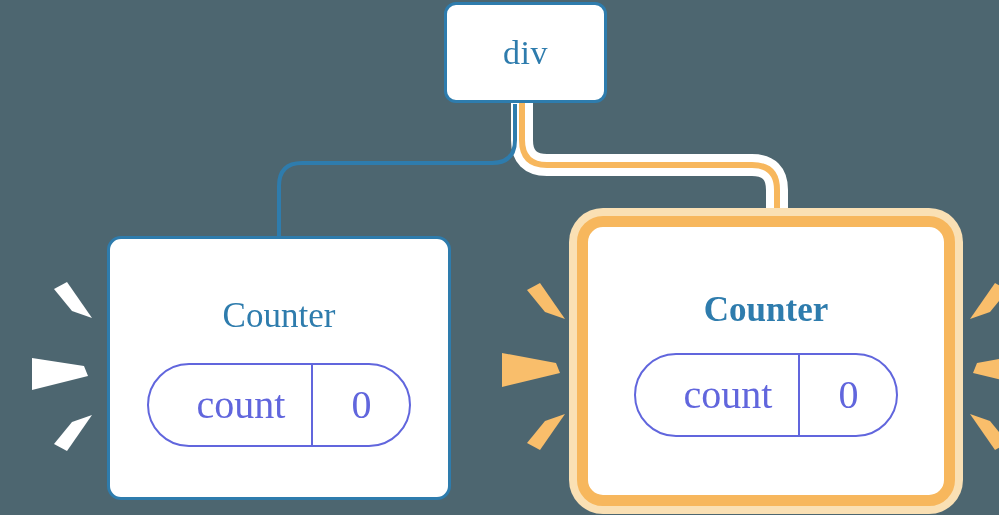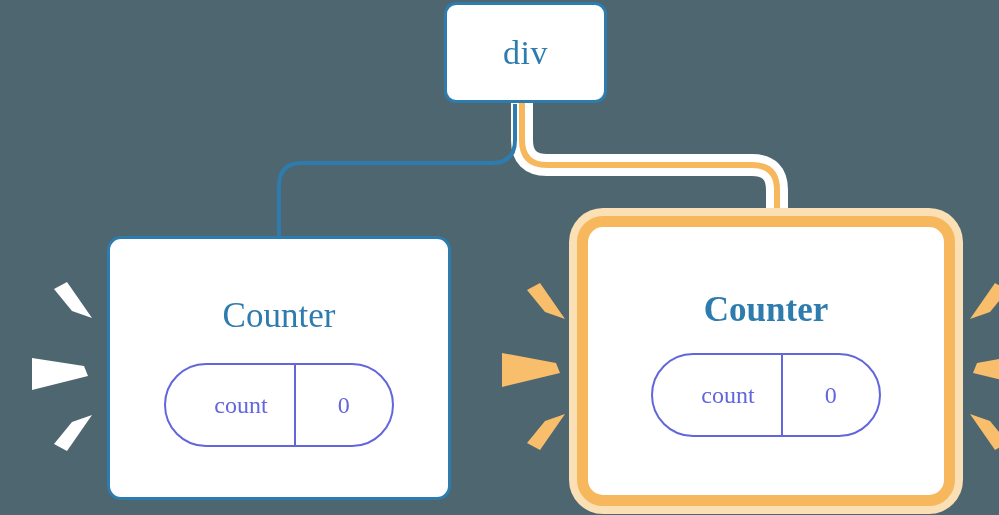--- a/index.html
+++ b/index.html
@@ -103,21 +103,21 @@
     border-radius: 999px;
     height: 80px;
     background: #ffffff;
     overflow: hidden;
   }
   .state-pill .state-key,
   .state-pill .state-val {
     display: flex;
     align-items: center;
     justify-content: center;
-    font-size: 24px;
+    font-size: 40px;
     color: #6166dd;
     line-height: 1;
     text-align: right;
   }
   .state-pill .state-key {
     padding: 0 26px 0 48px;
   }
   .state-pill .state-val {
     border-left: 2px solid #6166dd;
     min-width: 76px;

